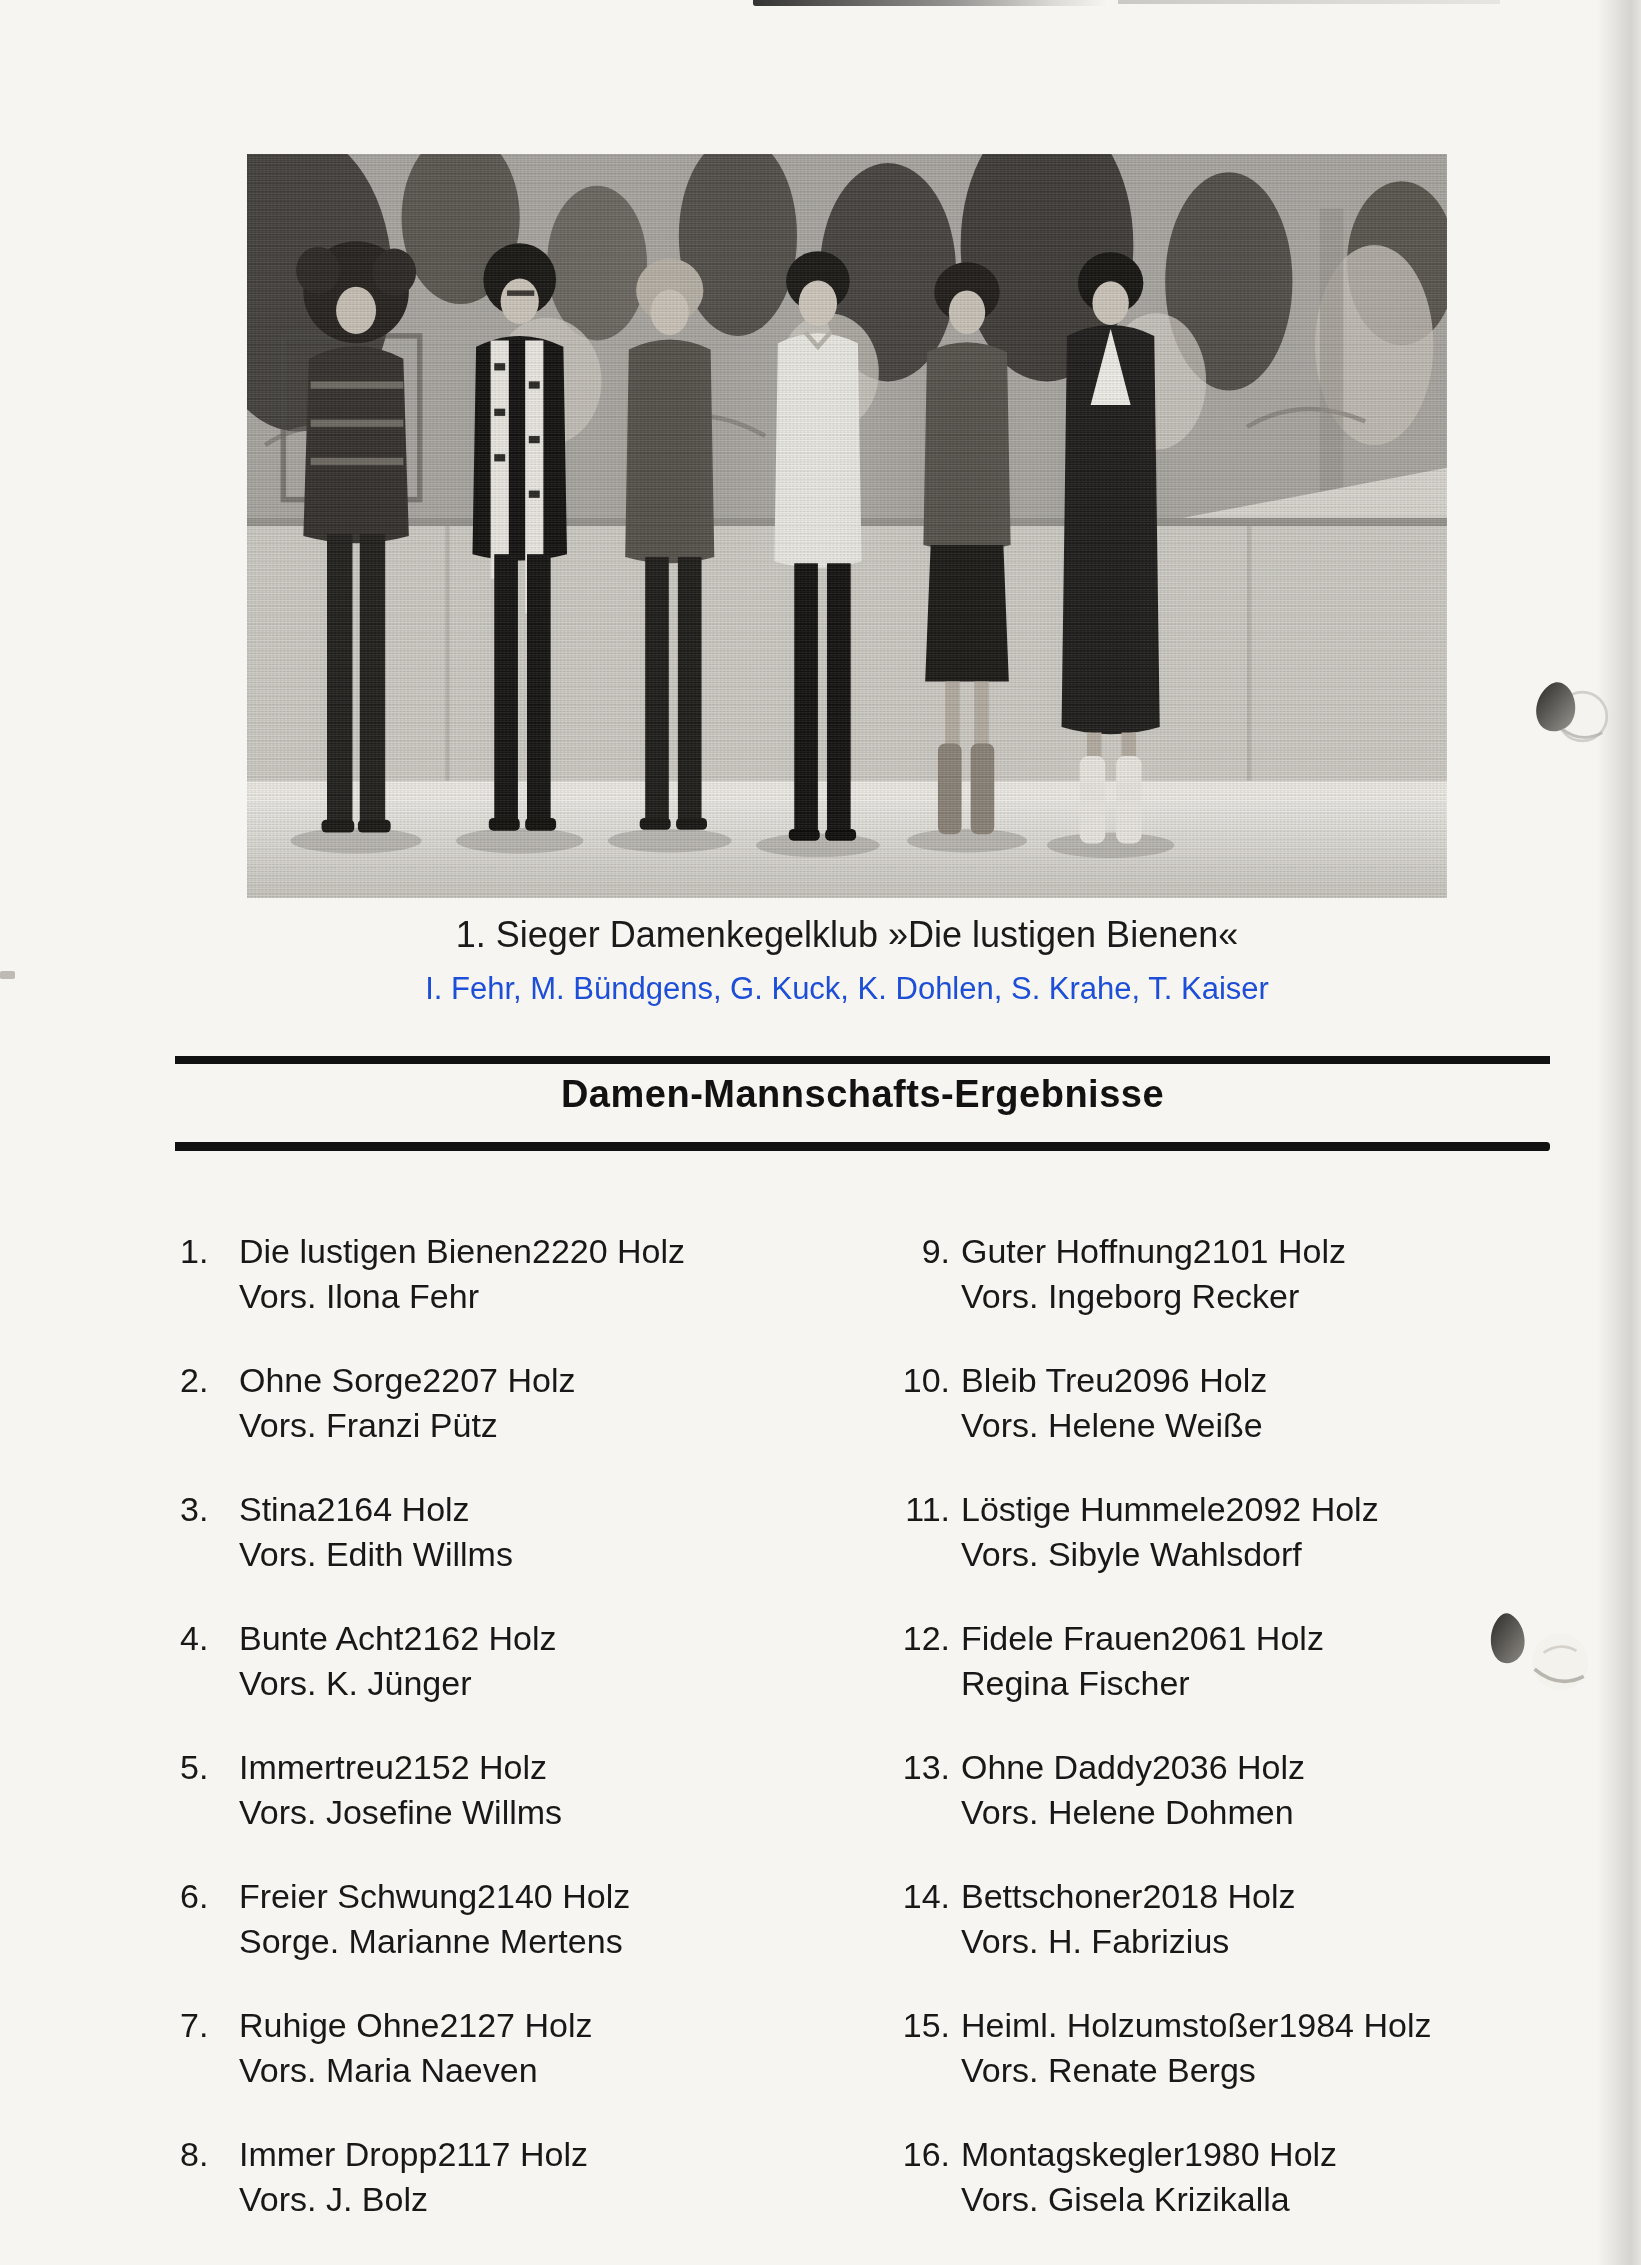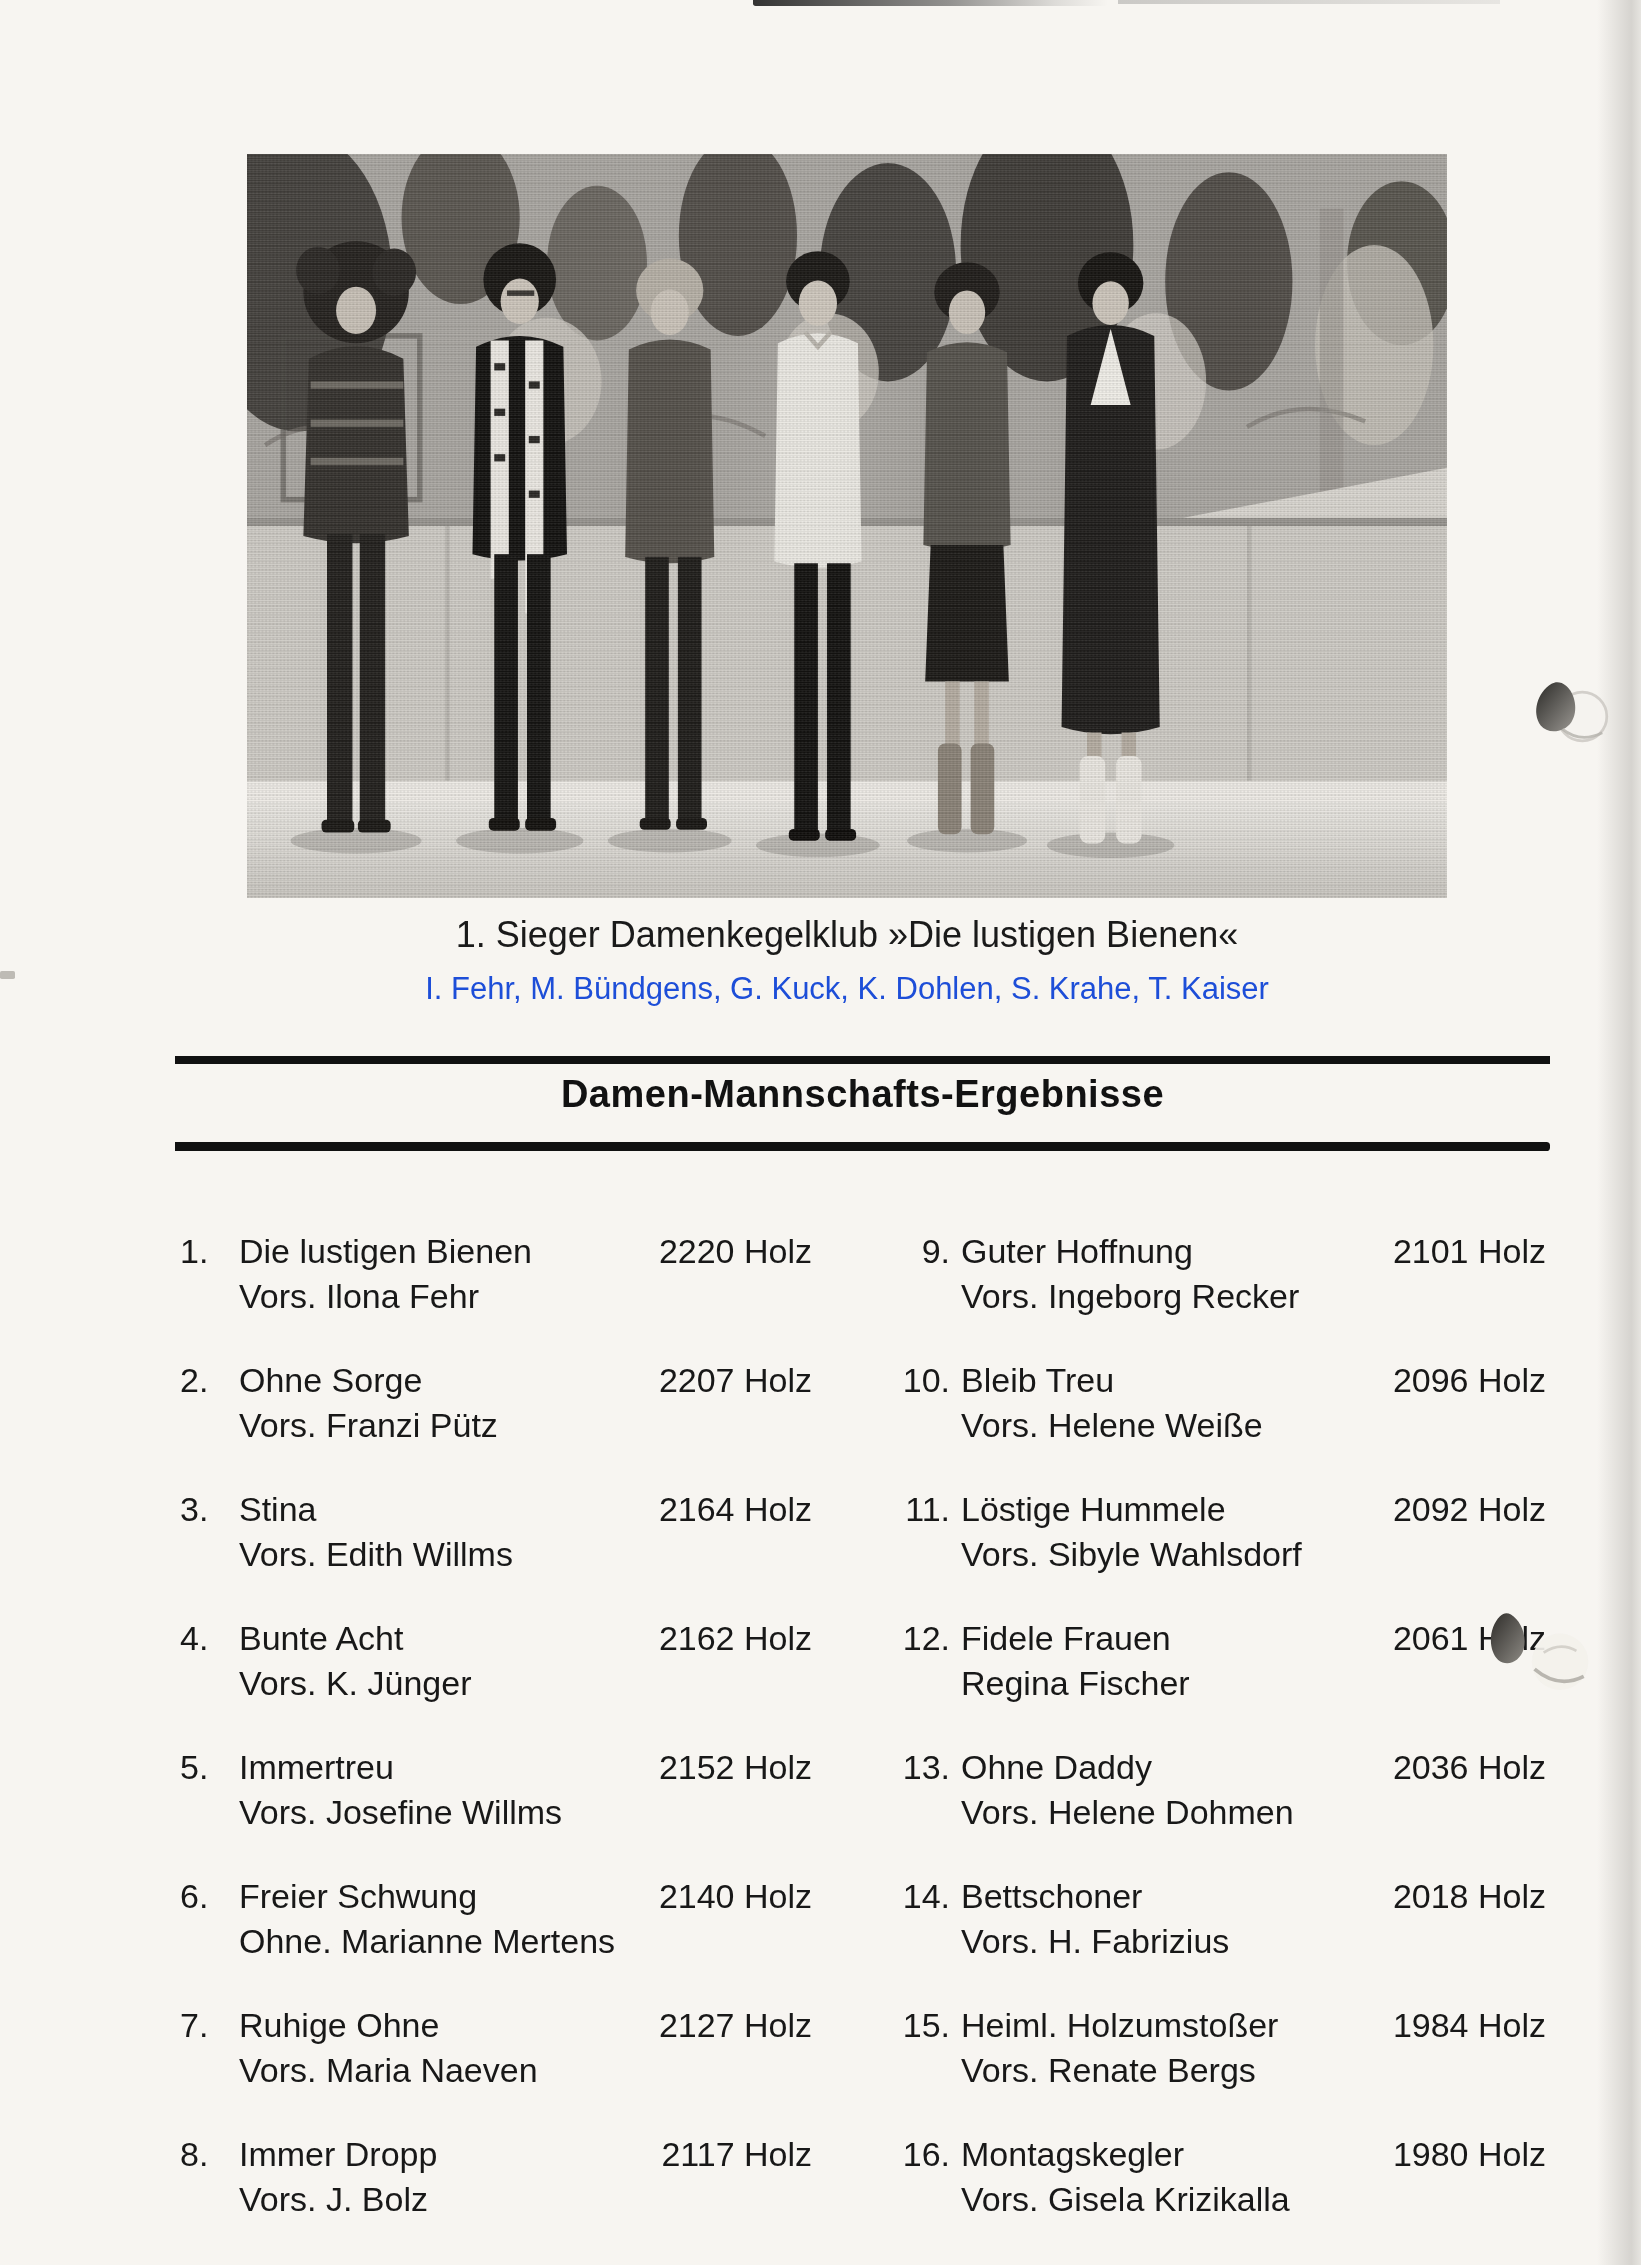--- a/index.html
+++ b/index.html
@@ -64,21 +64,21 @@
 
   
   .results-col{position:absolute;top:1229px;z-index:1;}
   .col-left{left:180px;width:632px;}
   .col-right{left:895px;width:651px;}
   .entry{display:flex;margin-bottom:39px;font-size:34px;line-height:45px;color:#181818;}
   .rank{flex:none;}
   .col-left .rank{width:59px;}
   .col-right .rank{width:66px;text-align:right;padding-right:11px;box-sizing:border-box;}
   .entry-body{flex:1;min-width:0;}
-  .line1{display:flex;justify-content:space-between;}
+  .line1{display:flex;}
   .team,.score,.chair{white-space:nowrap;}
 </style>
 </head>
 <body>
 
 <div class="page">
 
   <div class="scan-top-streak"></div>
   <div class="scan-top-streak2"></div>
   <div class="page-curl-shadow"></div>
@@ -271,21 +271,21 @@
         <div class="chair">Vors. Josefine Willms</div>
         </div>
     </div>
     <div class="entry">
       <div class="rank">6.</div>
       <div class="entry-body">
           <div class="line1">
         <span class="team">Freier Schwung</span>
         <span class="score">2140 Holz</span>
           </div>
-        <div class="chair">Ohne. Marianne Mertens</div>
+        <div class="chair">Sorge. Marianne Mertens</div>
         </div>
     </div>
     <div class="entry">
       <div class="rank">7.</div>
       <div class="entry-body">
           <div class="line1">
         <span class="team">Ruhige Ohne</span>
         <span class="score">2127 Holz</span>
           </div>
         <div class="chair">Vors. Maria Naeven</div>

